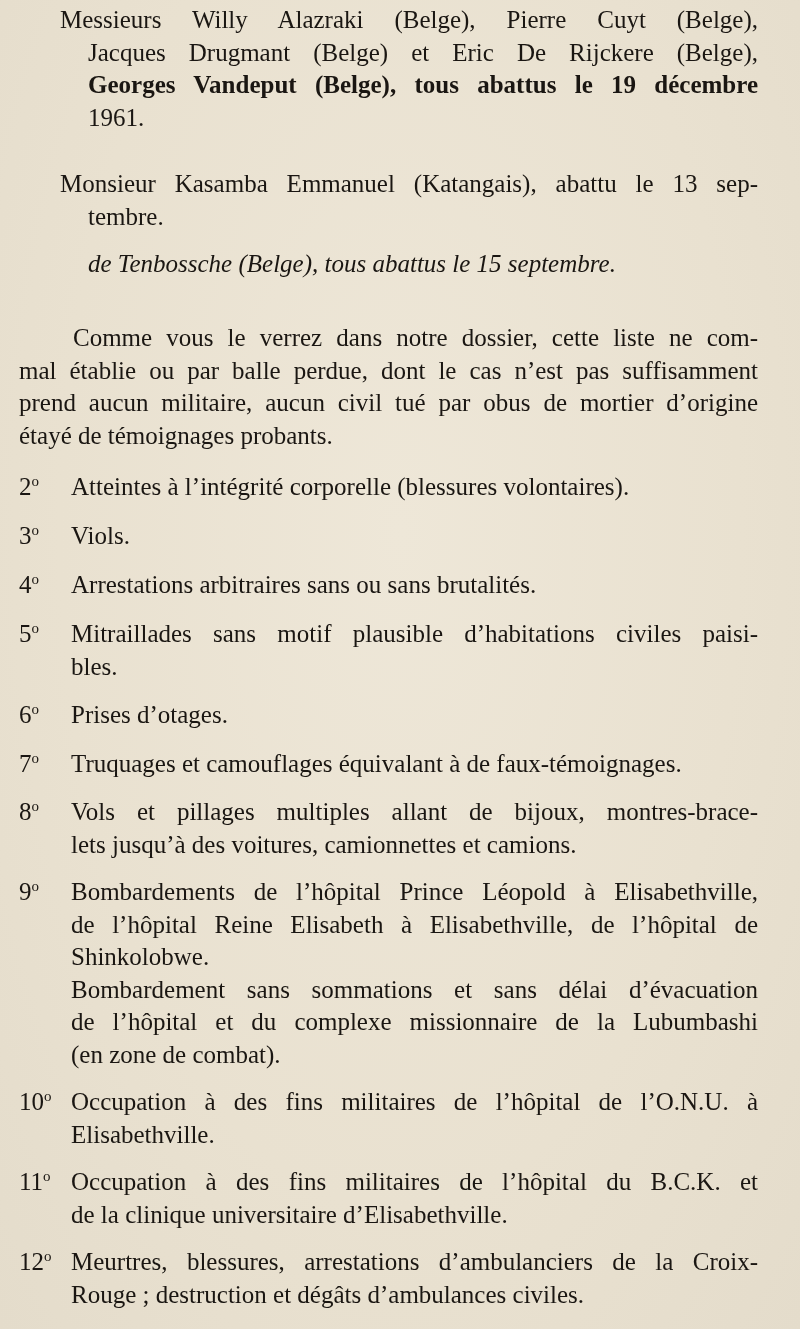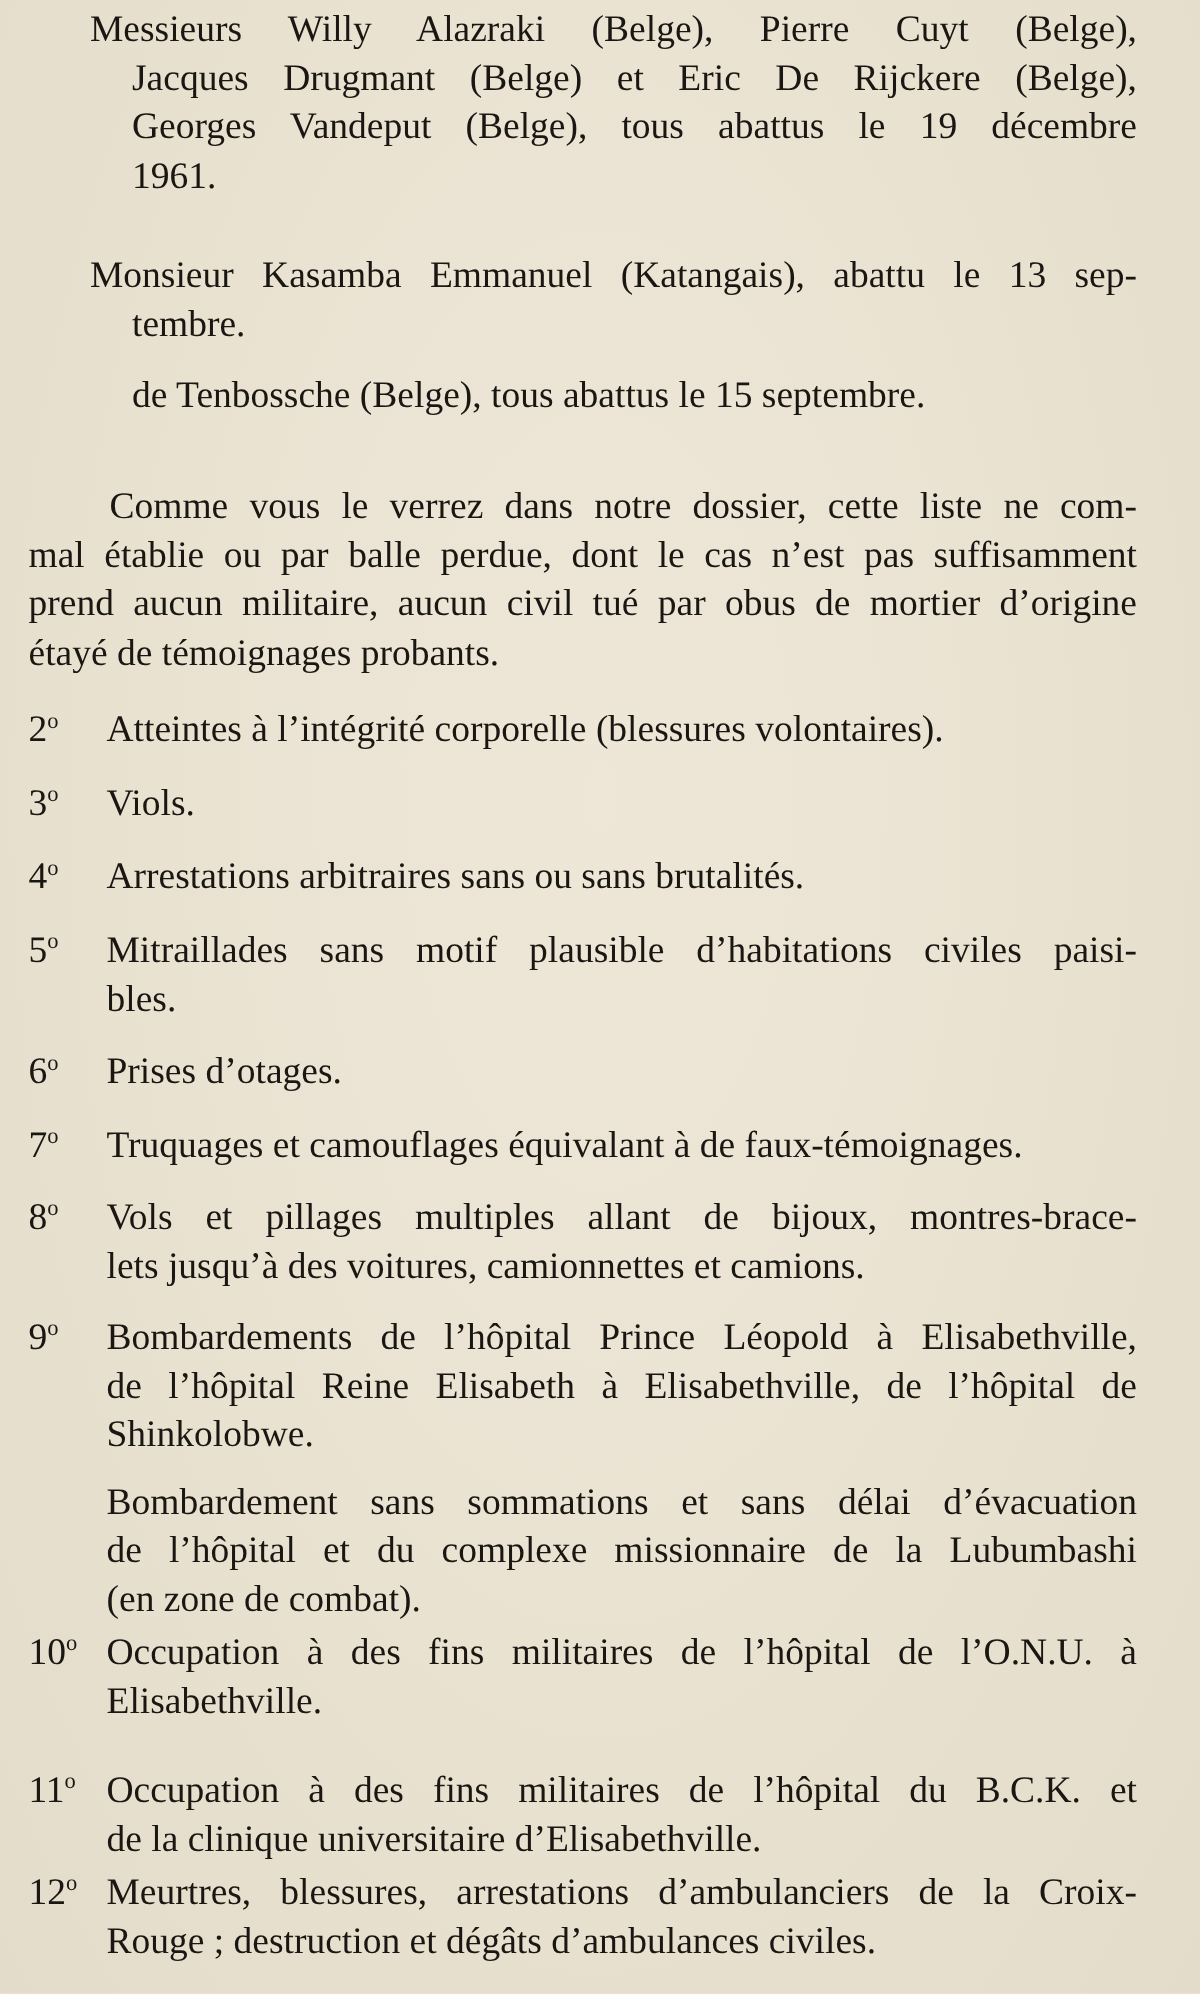--- a/index.html
+++ b/index.html
@@ -55,51 +55,50 @@
       font-size: 15px;
       vertical-align: 9px;
       line-height: 0;
     }
     .item .body {
       margin-left: 52px;
       text-align: justify;
       display: block;
     }
     .item .body.sub {
-      margin-top: 12px;
     }
     .justify-line {
       display: block;
       text-align: justify;
       text-align-last: justify;
     }
     .last-line {
       display: block;
       text-align: left;
     }
   </style>
 </head>
 <body>
 
 <div class="page">
 
   <div class="hang" style="top:4px;">
     <span class="justify-line">Messieurs Willy Alazraki (Belge), Pierre Cuyt (Belge),</span>
     <span class="justify-line" style="padding-left:28px;">Jacques Drugmant (Belge) et Eric De Rijckere (Belge),</span>
-    <span class="justify-line" style="padding-left:28px;">Georges Vandeput (Belge), tous abattus le 19 décembre</span>
+    <span class="justify-line" style="padding-left:28px;font-weight:bold;">Georges Vandeput (Belge), tous abattus le 19 décembre</span>
     <span class="last-line" style="padding-left:28px;">1961.</span>
   </div>
 
   <div class="hang" style="top:168px;">
     <span class="justify-line">Monsieur Kasamba Emmanuel (Katangais), abattu le 13 sep-</span>
     <span class="last-line" style="padding-left:28px;">tembre.</span>
   </div>
 
   <div class="hang" style="top:248px;">
-    <span class="last-line" style="padding-left:28px;">de Tenbossche (Belge), tous abattus le 15 septembre.</span>
+    <span class="last-line" style="padding-left:28px;font-style:italic;">de Tenbossche (Belge), tous abattus le 15 septembre.</span>
   </div>
 
   <div class="para" style="top:322px; text-indent:0;">
     <span class="justify-line" style="padding-left:54px;">Comme vous le verrez dans notre dossier, cette liste ne com-</span>
     <span class="justify-line">mal établie ou par balle perdue, dont le cas n’est pas suffisamment</span>
     <span class="justify-line">prend aucun militaire, aucun civil tué par obus de mortier d’origine</span>
     <span class="last-line">étayé de témoignages probants.</span>
   </div>
 
   <div class="item" style="top:471px;">
@@ -168,21 +167,21 @@
   </div>
 
   <div class="item" style="top:1086px;">
     <span class="num"><span>10</span><sup>o</sup></span>
     <span class="body">
       <span class="justify-line">Occupation à des fins militaires de l’hôpital de l’O.N.U. à</span>
       <span class="last-line">Elisabethville.</span>
     </span>
   </div>
 
-  <div class="item" style="top:1166px;margin-top:12px;">
+  <div class="item" style="top:1166px;">
     <span class="num"><span>11</span><sup>o</sup></span>
     <span class="body">
       <span class="justify-line">Occupation à des fins militaires de l’hôpital du B.C.K. et</span>
       <span class="last-line">de la clinique universitaire d’Elisabethville.</span>
     </span>
   </div>
 
   <div class="item" style="top:1246px;">
     <span class="num"><span>12</span><sup>o</sup></span>
     <span class="body">

